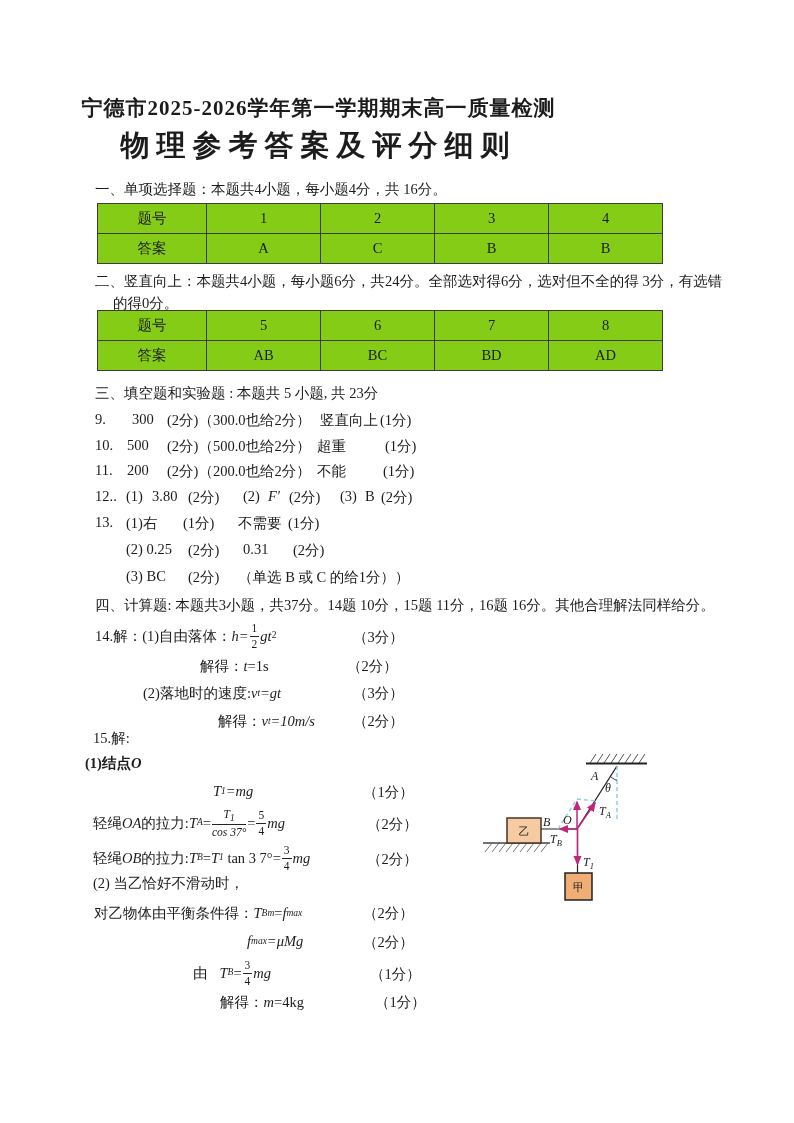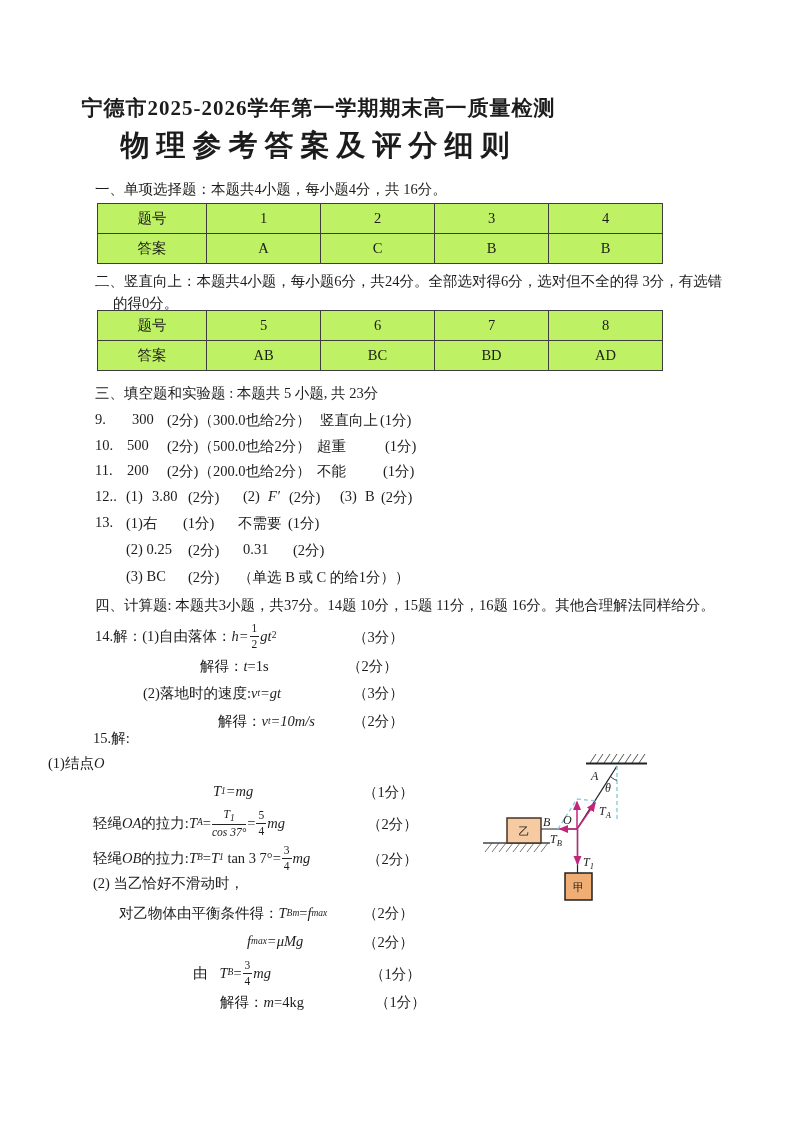--- a/index.html
+++ b/index.html
@@ -10,21 +10,21 @@
   .abs{position:absolute;}
   .title{top:94px;text-align:center;font-size:21px;font-weight:bold;letter-spacing:1px;}
   .subtitle{top:126px;text-align:center;font-size:29px;font-weight:bold;letter-spacing:7px;}
   .score{position:absolute;}
   .it{font-style:italic;}
   sub{font-size:9.5px;font-style:italic;line-height:1;}
   sup{font-size:9.5px;line-height:1;}
   .frac{display:inline-block;text-align:center;line-height:1.05;font-size:11.5px;vertical-align:middle;margin:0 1px;}
   .frac .fn{display:block;border-bottom:1px solid #222;padding:0 2px 1px 2px;}
   .frac .fd{display:block;padding-top:1px;}
-  table.anstable{position:absolute;border-collapse:collapse;table-layout:fixed;background:#bef264;}
+  table.anstable{position:absolute;border-collapse:collapse;table-layout:fixed;background:#84cc16;}
   table.anstable td{border:1px solid #3d3d3d;text-align:center;font-size:14.5px;height:29px;padding:0;}
   table.anstable{border:1.6px solid #3d3d3d;}
   table.anstable tr.r2 td{border-top:1px solid #a8a8a8;}
   .c0{width:108px;} .cq{width:113px;}
   svg text{font-family:"Liberation Serif","DejaVu Serif",serif;}
 </style>
 </head>
 <body>
 
 <div class="page">
@@ -182,21 +182,21 @@
         <sub>t</sub>
       <span class="it">=10m/s</span>
     </span>
     <span class="score" style="left:353px;top:0;">（2分）</span>
   </div>
 
   <div class="ln" style="top:729px;">
     <span class="abs" style="left:93px;">15.解:</span>
   </div>
   <div class="ln" style="top:754px;">
-    <span class="flow" style="margin-left:48px;">
+    <span class="flow" style="margin-left:85px;font-weight:bold;">
       <span>(1)结点</span>
       <span class="it">O</span>
     </span>
   </div>
   <div class="ln" style="top:783px;">
     <span class="flow" style="margin-left:213px;">
       <span class="it">T</span>
         <sub>1</sub>
       <span class="it">=mg</span>
     </span>
@@ -239,21 +239,21 @@
           <span class="fd">4</span>
         </span>
       <span class="it">mg</span>
     </span>
     <span class="score" style="left:367px;top:7px;">（2分）</span>
   </div>
   <div class="ln" style="top:874px;">
     <span class="abs" style="left:93px;">(2) 当乙恰好不滑动时，</span>
   </div>
   <div class="ln" style="top:904px;">
-    <span class="flow" style="margin-left:119px;">
+    <span class="flow" style="margin-left:94px;">
       <span>对乙物体由平衡条件得：</span>
       <span class="it">T</span>
         <sub>Bm</sub>
       <span>=</span>
       <span class="it">f</span>
         <sub>max</sub>
     </span>
     <span class="score" style="left:363px;top:0;">（2分）</span>
   </div>
   <div class="ln" style="top:933px;">

